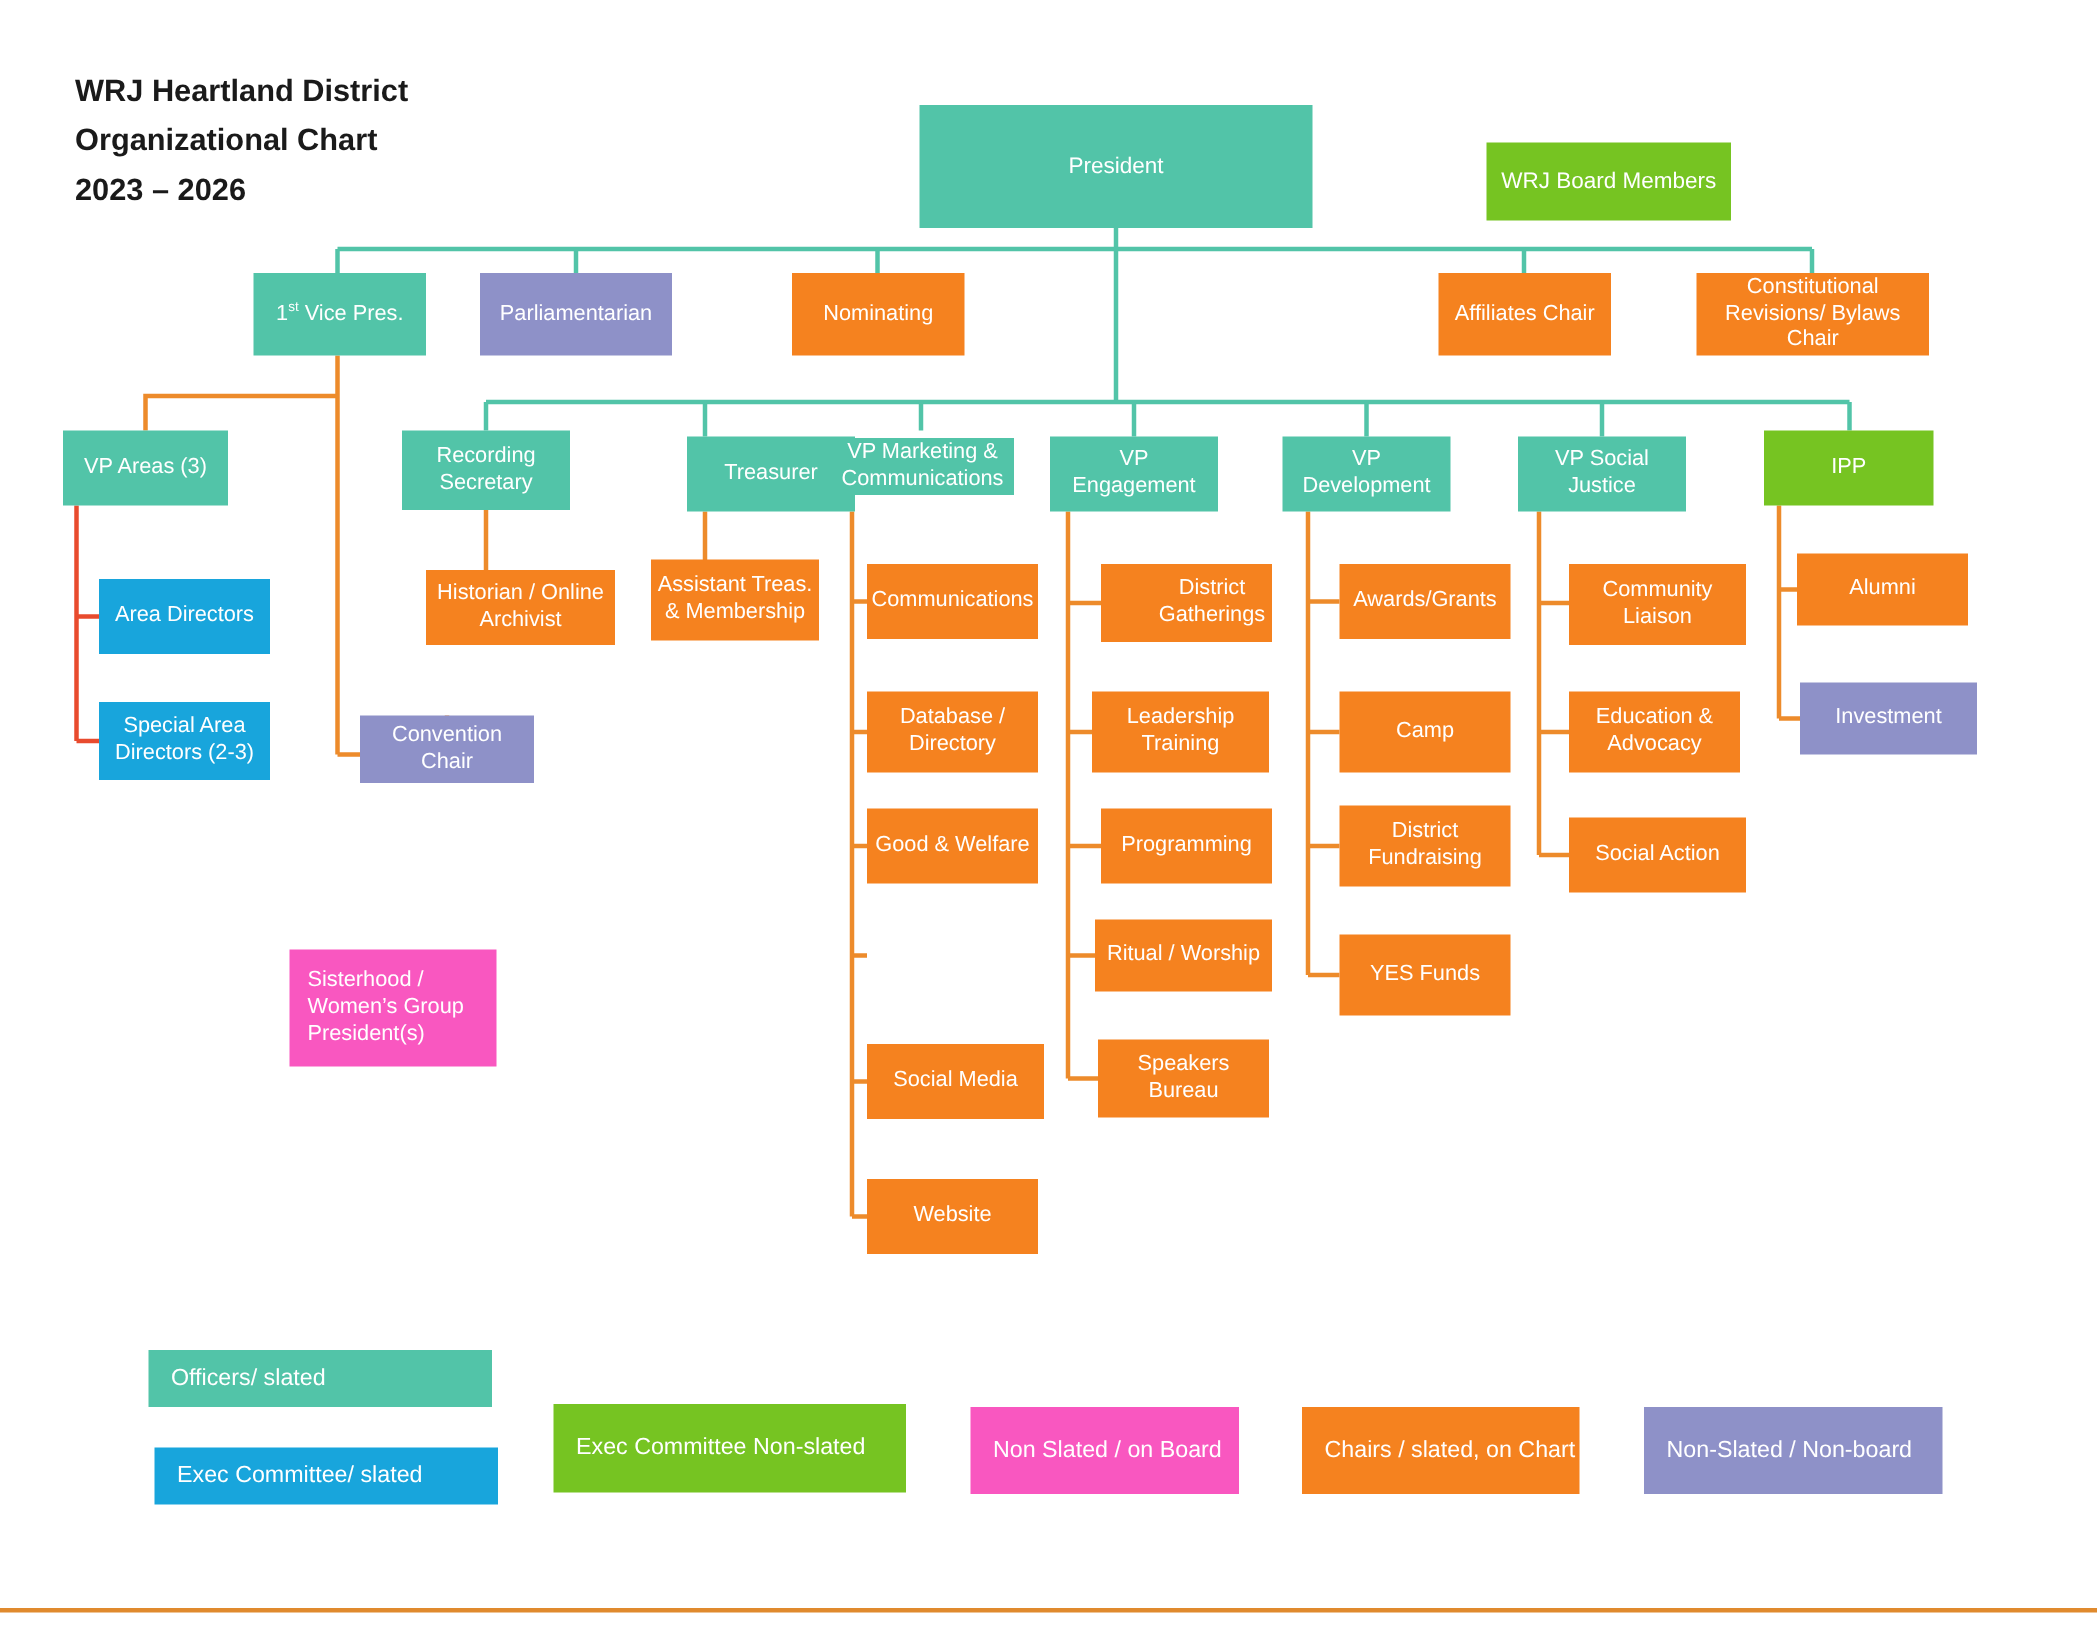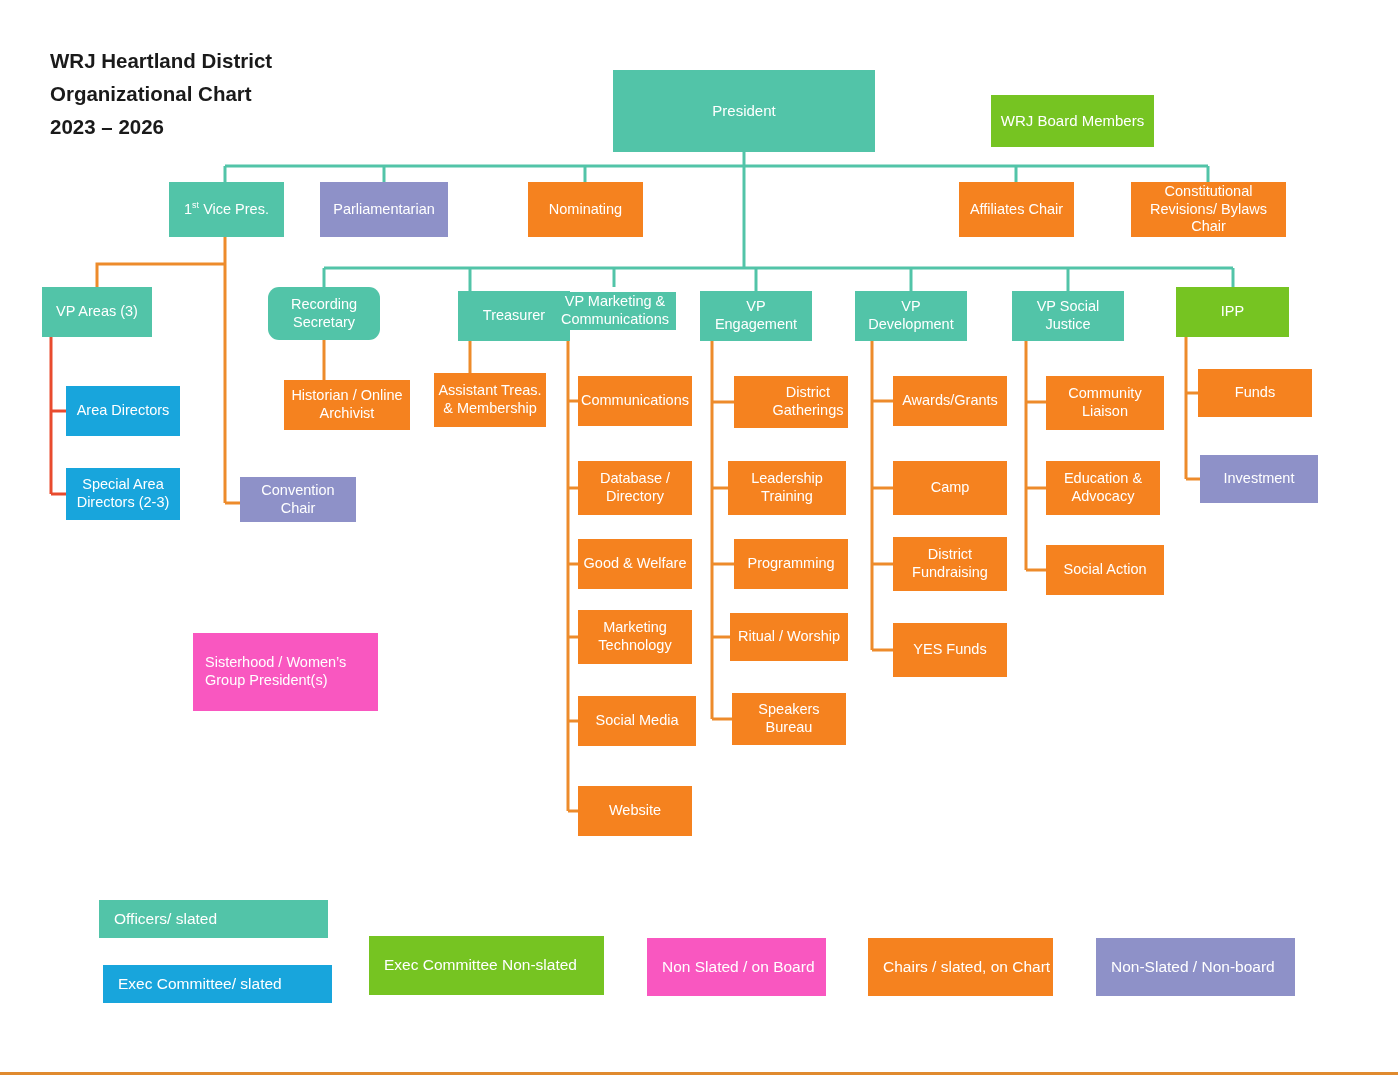--- a/index.html
+++ b/index.html
@@ -121,21 +121,21 @@
   <div class="box" style="left:959px;top:182px;width:115px;height:55px;background:#F5821F;font-size:14.5px;">
     <span>Affiliates Chair</span>
   </div>
   <div class="box" style="left:1131px;top:182px;width:155px;height:55px;background:#F5821F;font-size:14.5px;">
     <span>Constitutional Revisions/ Bylaws Chair</span>
   </div>
 
   <div class="box" style="left:42px;top:287px;width:110px;height:50px;background:#52C4A8;font-size:14.5px;">
     <span>VP Areas (3)</span>
   </div>
-  <div class="box" style="left:268px;top:287px;width:112px;height:53px;background:#52C4A8;font-size:14.5px;border-radius:11px;">
+  <div class="box" style="left:268px;top:287px;width:112px;height:53px;background:#52C4A8;font-size:14.5px;">
     <span>Recording Secretary</span>
   </div>
   <div class="box" style="left:414px;top:291px;width:112px;height:50px;background:#52C4A8;font-size:14.5px;margin-left:44px;">
     <span>Treasurer</span>
   </div>
   <div class="box" style="left:554px;top:292px;width:122px;height:38px;background:#52C4A8;font-size:14.5px;">
     <span>VP Marketing &amp; Communications</span>
   </div>
   <div class="box" style="left:700px;top:291px;width:112px;height:50px;background:#52C4A8;font-size:14.5px;">
     <span>VP Engagement</span>
@@ -171,23 +171,20 @@
 
   <div class="box" style="left:578px;top:376px;width:114px;height:50px;background:#F5821F;font-size:14.5px;">
     <span>Communications</span>
   </div>
   <div class="box" style="left:578px;top:461px;width:114px;height:54px;background:#F5821F;font-size:14.5px;">
     <span>Database / Directory</span>
   </div>
   <div class="box" style="left:578px;top:539px;width:114px;height:50px;background:#F5821F;font-size:14.5px;">
     <span>Good &amp; Welfare</span>
   </div>
-  <div class="box" style="left:578px;top:610px;width:114px;height:54px;background:#F5821F;font-size:14.5px;">
-    <span>Marketing Technology</span>
-  </div>
   <div class="box" style="left:578px;top:696px;width:118px;height:50px;background:#F5821F;font-size:14.5px;">
     <span>Social Media</span>
   </div>
   <div class="box" style="left:578px;top:786px;width:114px;height:50px;background:#F5821F;font-size:14.5px;">
     <span>Website</span>
   </div>
 
   <div class="box" style="left:734px;top:376px;width:114px;height:52px;background:#F5821F;font-size:14.5px;padding-left:38px;">
     <span>District Gatherings</span>
   </div>
@@ -221,27 +218,27 @@
     <span>Community Liaison</span>
   </div>
   <div class="box" style="left:1046px;top:461px;width:114px;height:54px;background:#F5821F;font-size:14.5px;">
     <span>Education &amp; Advocacy</span>
   </div>
   <div class="box" style="left:1046px;top:545px;width:118px;height:50px;background:#F5821F;font-size:14.5px;">
     <span>Social Action</span>
   </div>
 
   <div class="box" style="left:1198px;top:369px;width:114px;height:48px;background:#F5821F;font-size:14.5px;">
-    <span>Funds</span>
+    <span>Alumni</span>
   </div>
   <div class="box" style="left:1200px;top:455px;width:118px;height:48px;background:#8E91C8;font-size:14.5px;">
     <span>Investment</span>
   </div>
 
-  <div class="box left" style="left:193px;top:633px;width:185px;height:78px;background:#F957C0;font-size:14.5px;">
+  <div class="box left" style="left:193px;top:633px;width:138px;height:78px;background:#F957C0;font-size:14.5px;">
     <span>Sisterhood / Women’s Group President(s)</span>
   </div>
 
   <div class="legend-box" style="left:99px;top:900px;width:229px;height:38px;background:#52C4A8;">
     <span>Officers/ slated</span>
   </div>
   <div class="legend-box" style="left:103px;top:965px;width:229px;height:38px;background:#18A5DC;">
     <span>Exec Committee/ slated</span>
   </div>
   <div class="legend-box" style="left:369px;top:936px;width:235px;height:59px;background:#76C422;">

